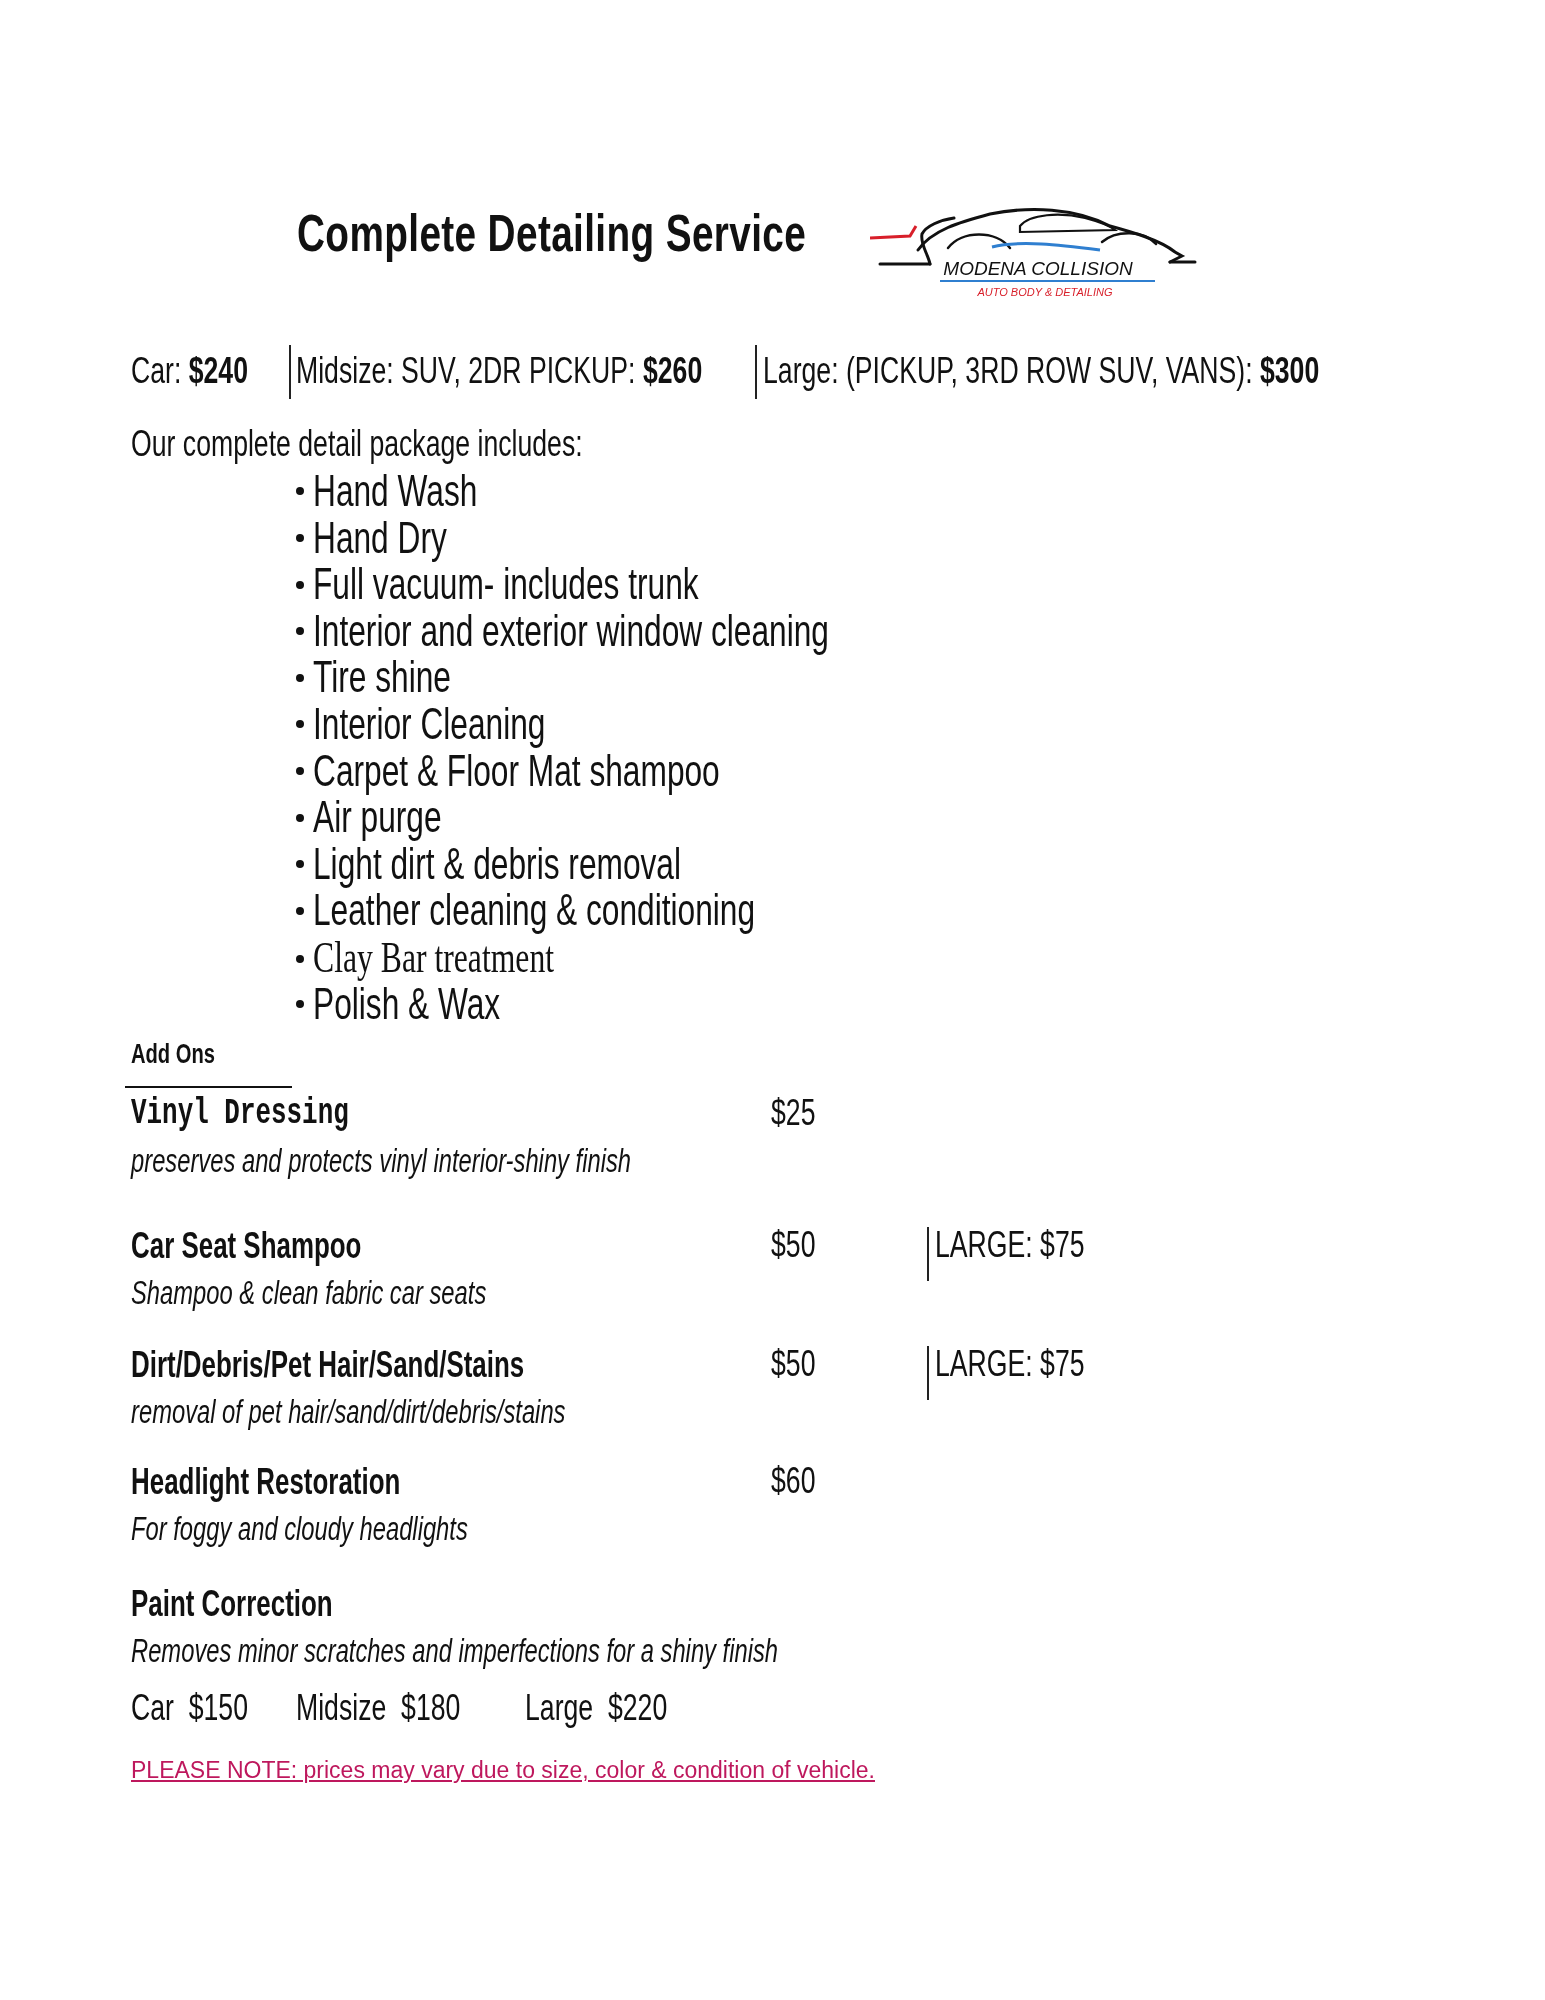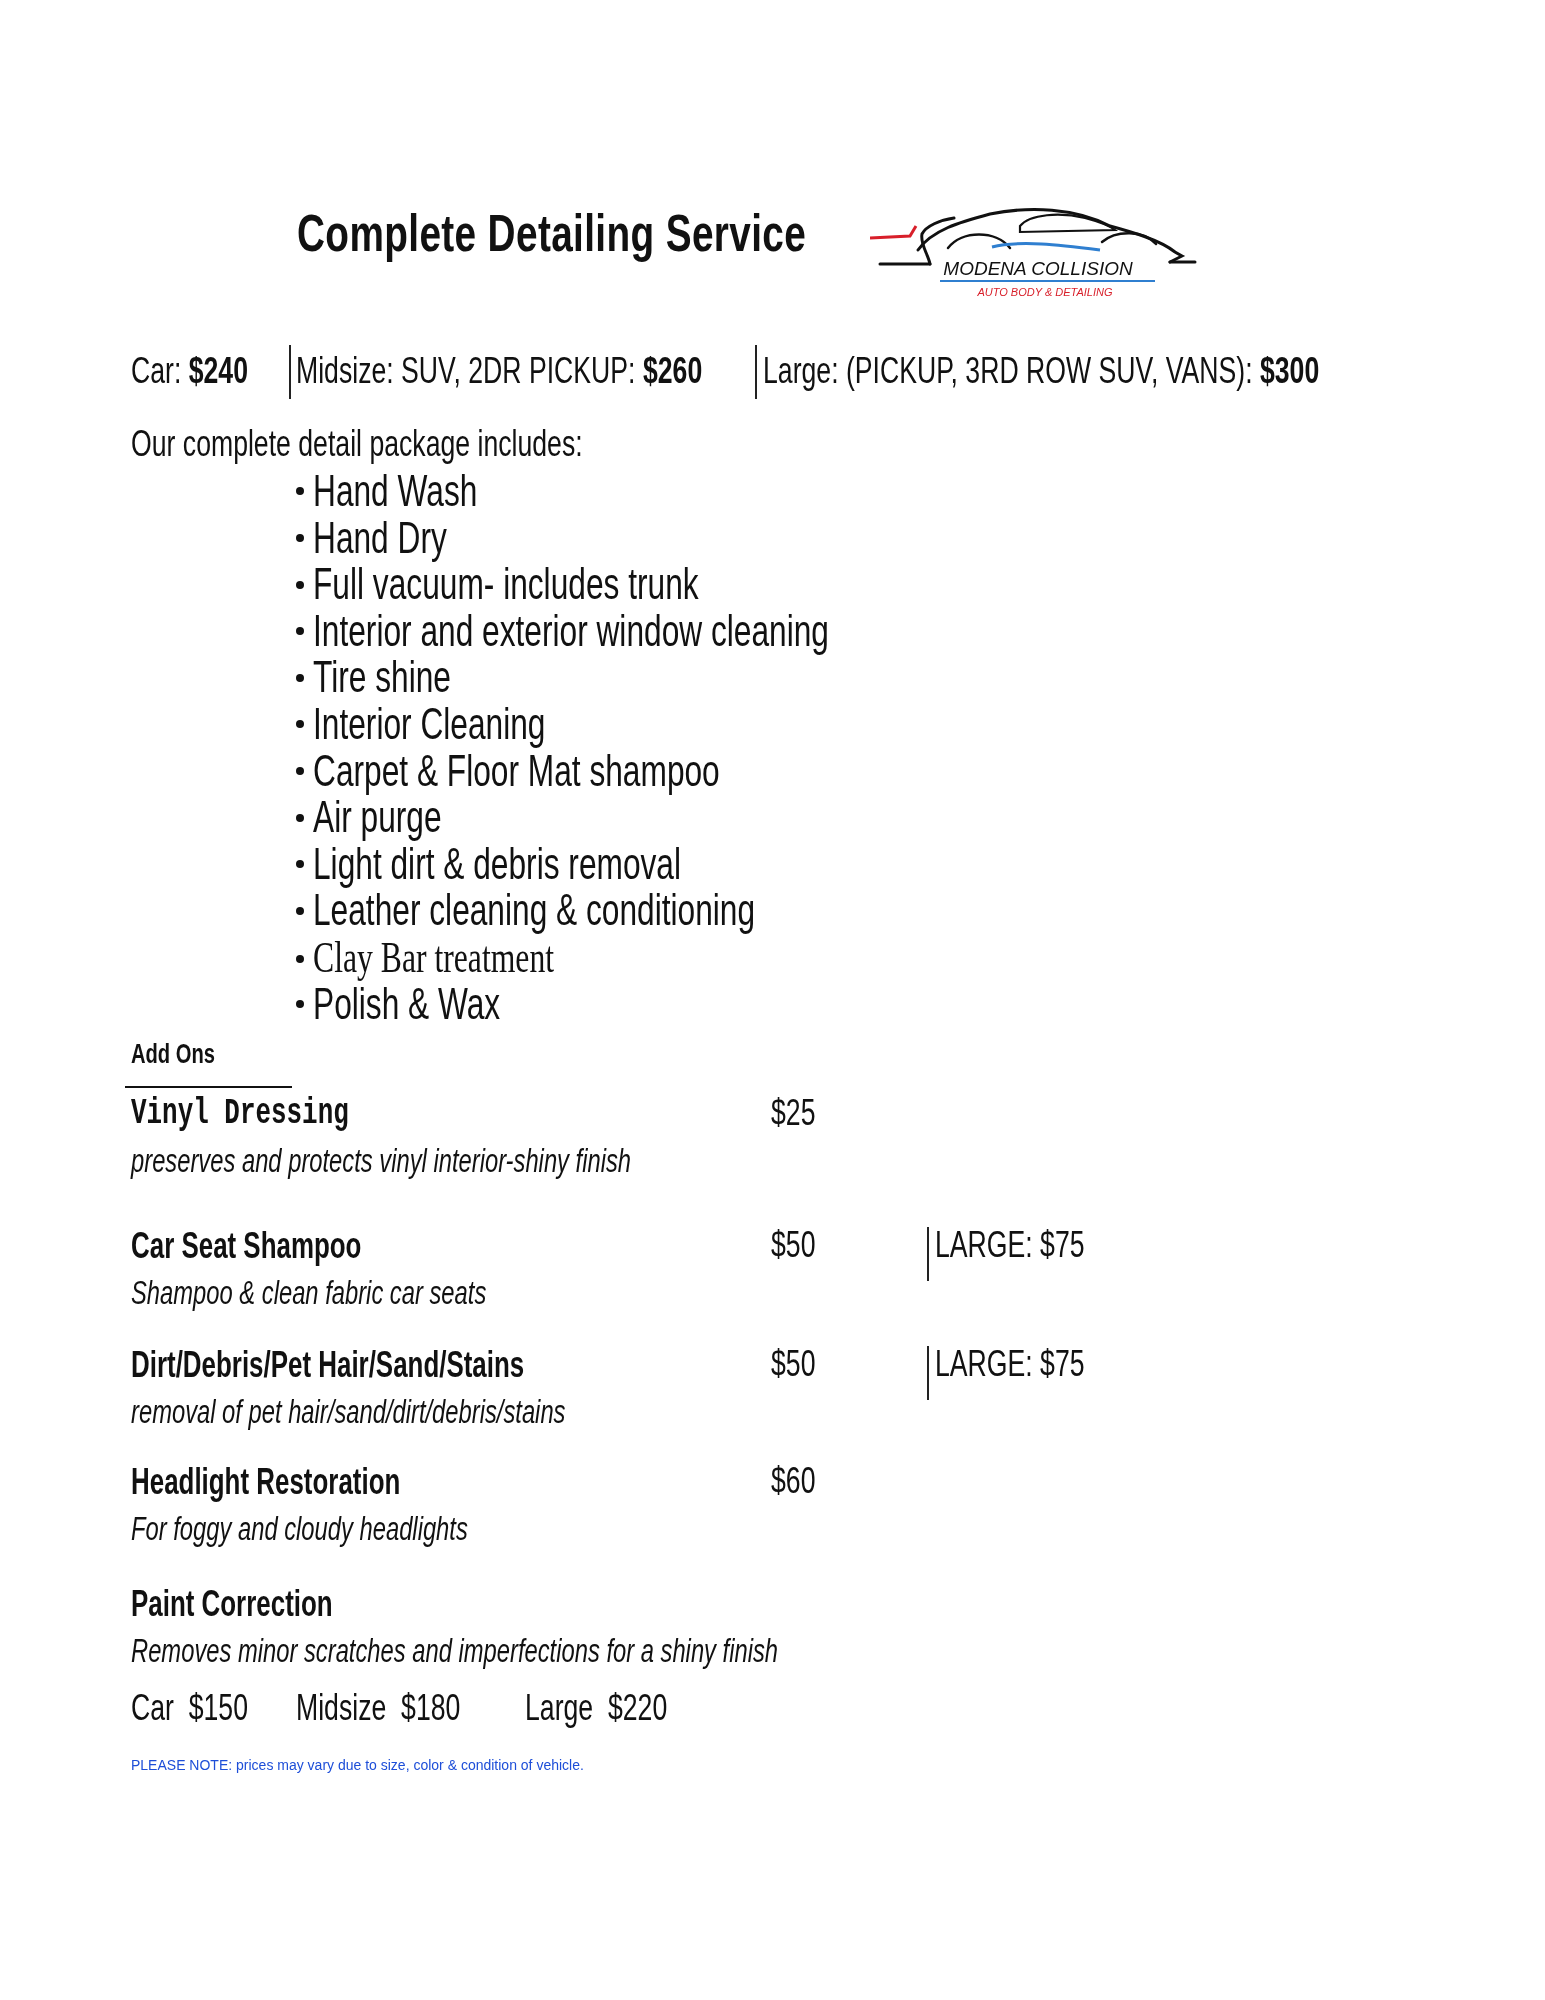--- a/index.html
+++ b/index.html
@@ -14,21 +14,21 @@
   .intro { left:131px; top:423px; font-size:37px; }
   .bullet { left:296px; font-size:44px; }
   .bullet .dot { display:inline-block; width:8px; height:8px; border-radius:50%; background:#111; vertical-align:middle; margin-right:9px; position:relative; top:-3px; }
   .addons-h { left:131px; top:1038px; font-size:28px; font-weight:bold; }
   .addons-rule { position:absolute; left:125px; top:1086px; width:167px; height:2px; background:#111; }
   .item-name { left:131px; font-size:36px; font-weight:bold; }
   .item-desc { left:131px; font-size:33px; font-style:italic; }
   .item-price { left:771px; font-size:37px; }
   .item-large { left:935px; font-size:37px; }
   .pc-prices { top:1687px; font-size:37px; }
-  .note { left:131px; top:1757px; font-size:14px; font-family:"Liberation Sans", sans-serif; color:#1d4ed8; }
+  .note { left:131px; top:1757px; font-size:23px; font-family:"Liberation Sans", sans-serif; color:#be185d;text-decoration:underline; }
   .logo { position:absolute; left:870px; top:200px; width:330px; height:105px; }
 </style>
 </head>
 <body>
 
 <div class="abs title"><span class="cond">Complete Detailing Service</span></div>
 
 <svg class="logo" viewBox="0 0 330 105" xmlns="http://www.w3.org/2000/svg">
   <g fill="none" stroke="#111" stroke-width="3" stroke-linecap="round">
     <path d="M10 64 L60 64"></path>

